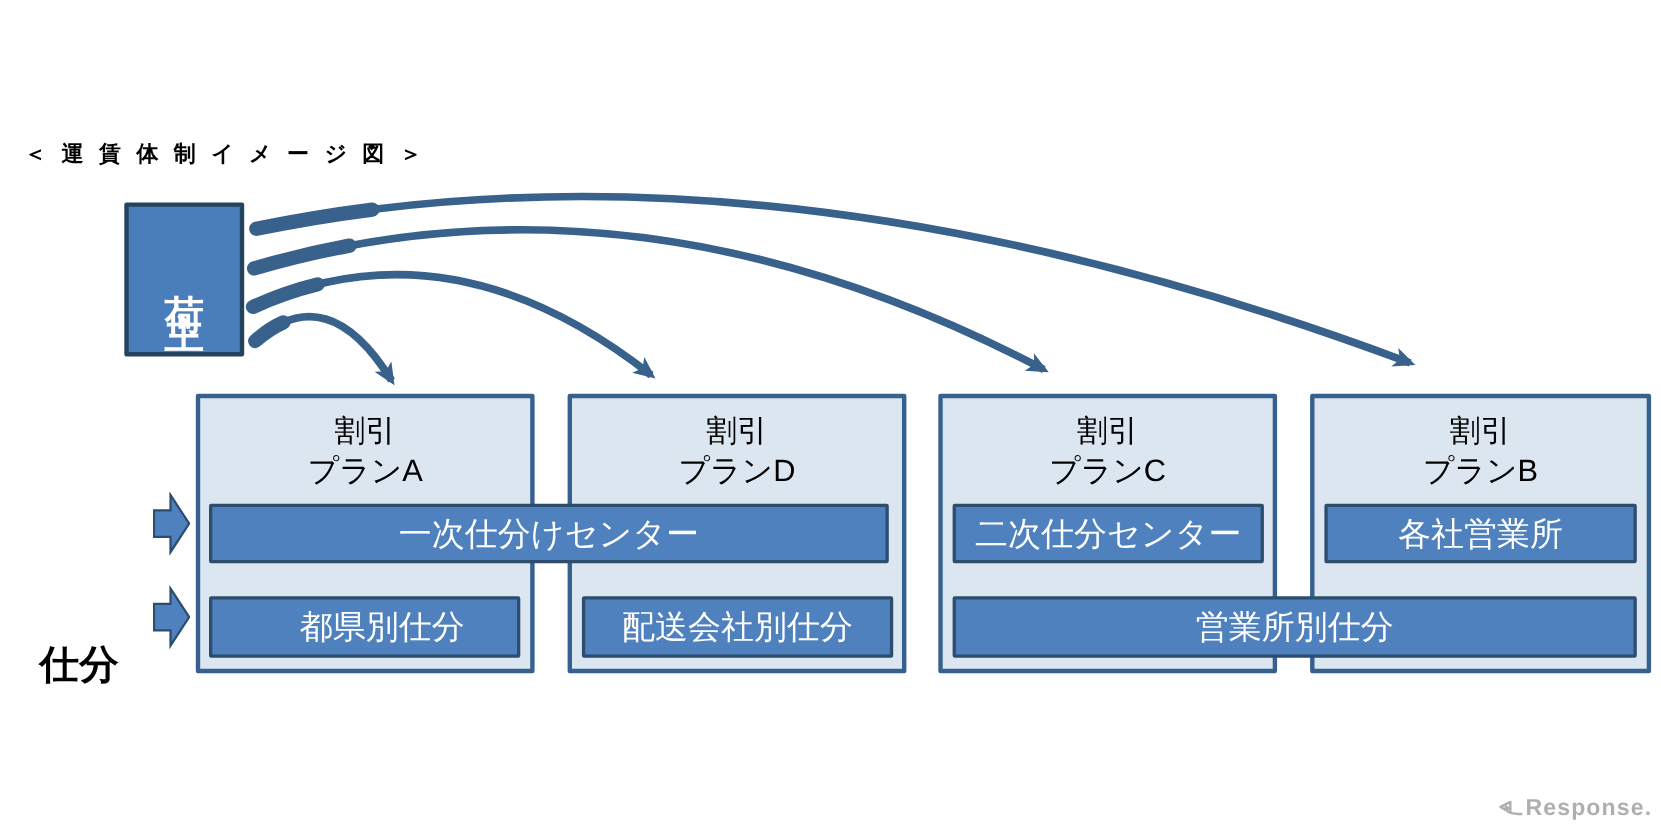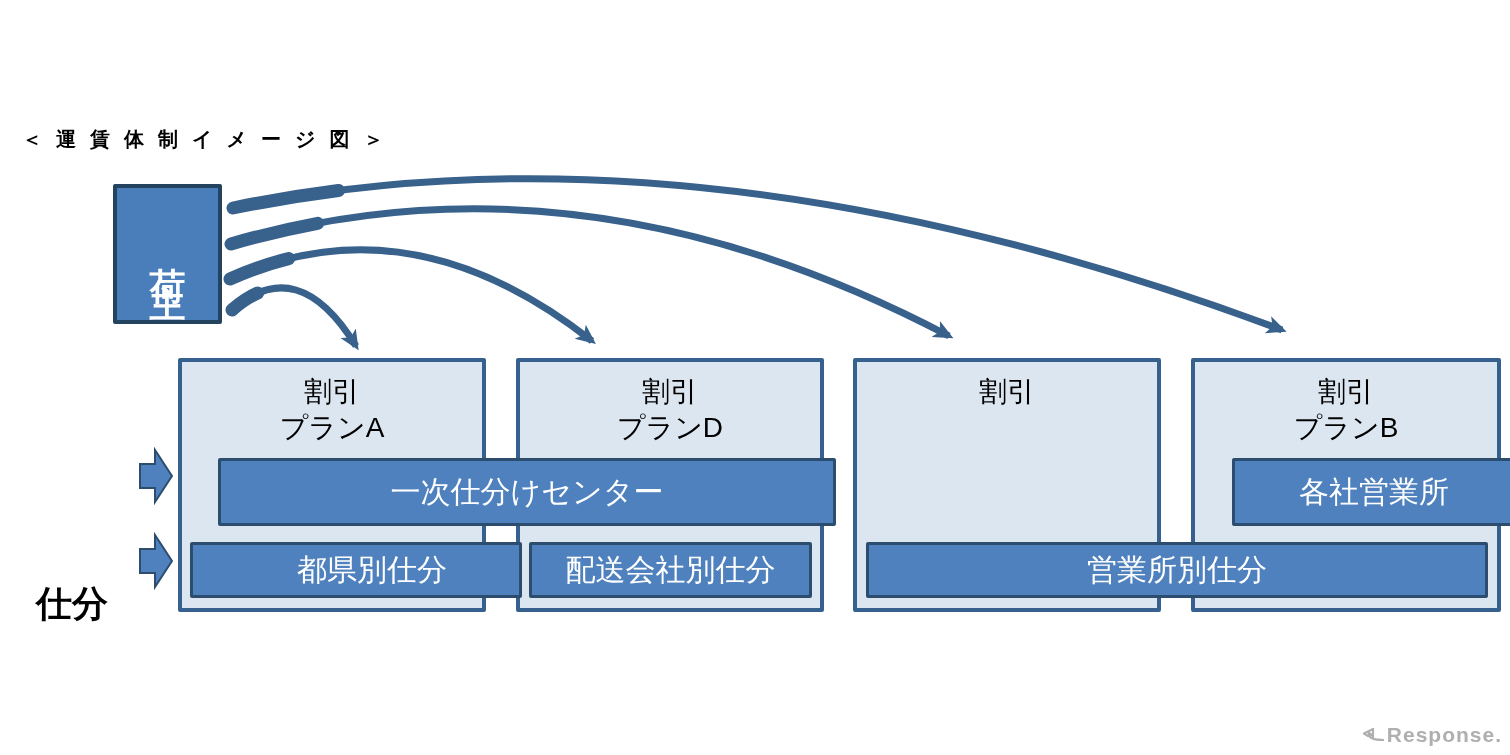--- a/index.html
+++ b/index.html
@@ -54,26 +54,26 @@
   .plan-head .l1{font-size:28px;line-height:36px;}
   .plan-head .l2{font-size:28px;line-height:36px;}
   .bar{
     position:absolute;
     background:var(--bar-fill);
     border:3px solid var(--bar-border);border-radius:2px;
     display:flex;align-items:center;justify-content:center;
     color:var(--text-on-blue);font-size:30px;white-space:nowrap;
     z-index:3;
   }
-  .bar-row1{top:458px;height:68px;margin-left:28px;}
+  .bar-row1{top:458px;height:54px;}
   .bar-row2{top:542px;height:56px;}
   .bar-primary{left:190px;width:618px;}
   .bar-secondary{left:866px;width:283px;}
   .bar-offices{left:1204px;width:284px;}
-  .bar-pref{left:190px;width:332px;padding-left:32px;}
+  .bar-pref{left:190px;width:283px;padding-left:32px;}
   .bar-carrier{left:529px;width:283px;}
   .bar-officesort{left:866px;width:622px;}
   .row-label{
     position:absolute;color:#000;font-weight:bold;font-size:36px;white-space:nowrap;
   }
   .row-label-dropoff{left:8px;top:466px;}
   .row-label-sorting{left:36px;top:580px;}
   .block-arrow{position:absolute;width:34px;height:58px;z-index:2;}
   .block-arrow-1{left:139px;top:447px;}
   .block-arrow-2{left:139px;top:532px;}
@@ -120,30 +120,32 @@
   </div>
   <div class="plan plan-b">
     <div class="plan-head">
       <div class="l1">割引</div>
       <div class="l2">プランD</div>
     </div>
   </div>
   <div class="plan plan-c">
     <div class="plan-head">
       <div class="l1">割引</div>
+      <div class="l2">プランC</div>
     </div>
   </div>
   <div class="plan plan-d">
     <div class="plan-head">
       <div class="l1">割引</div>
       <div class="l2">プランB</div>
     </div>
   </div>
 
   <div class="bar bar-row1 bar-primary">一次仕分けセンター</div>
+  <div class="bar bar-row1 bar-secondary">二次仕分センター</div>
   <div class="bar bar-row1 bar-offices">各社営業所</div>
 
   <div class="bar bar-row2 bar-pref">都県別仕分</div>
   <div class="bar bar-row2 bar-carrier">配送会社別仕分</div>
   <div class="bar bar-row2 bar-officesort">営業所別仕分</div>
 
   <div class="row-label row-label-sorting">仕分</div>
 
   <svg class="block-arrow block-arrow-1" viewBox="0 0 34 58" xmlns="http://www.w3.org/2000/svg">
     <polygon points="1,17 16,17 16,3 33,29 16,55 16,41 1,41" fill="#4E81BD" stroke="#2C4D6E" stroke-width="2"></polygon>

